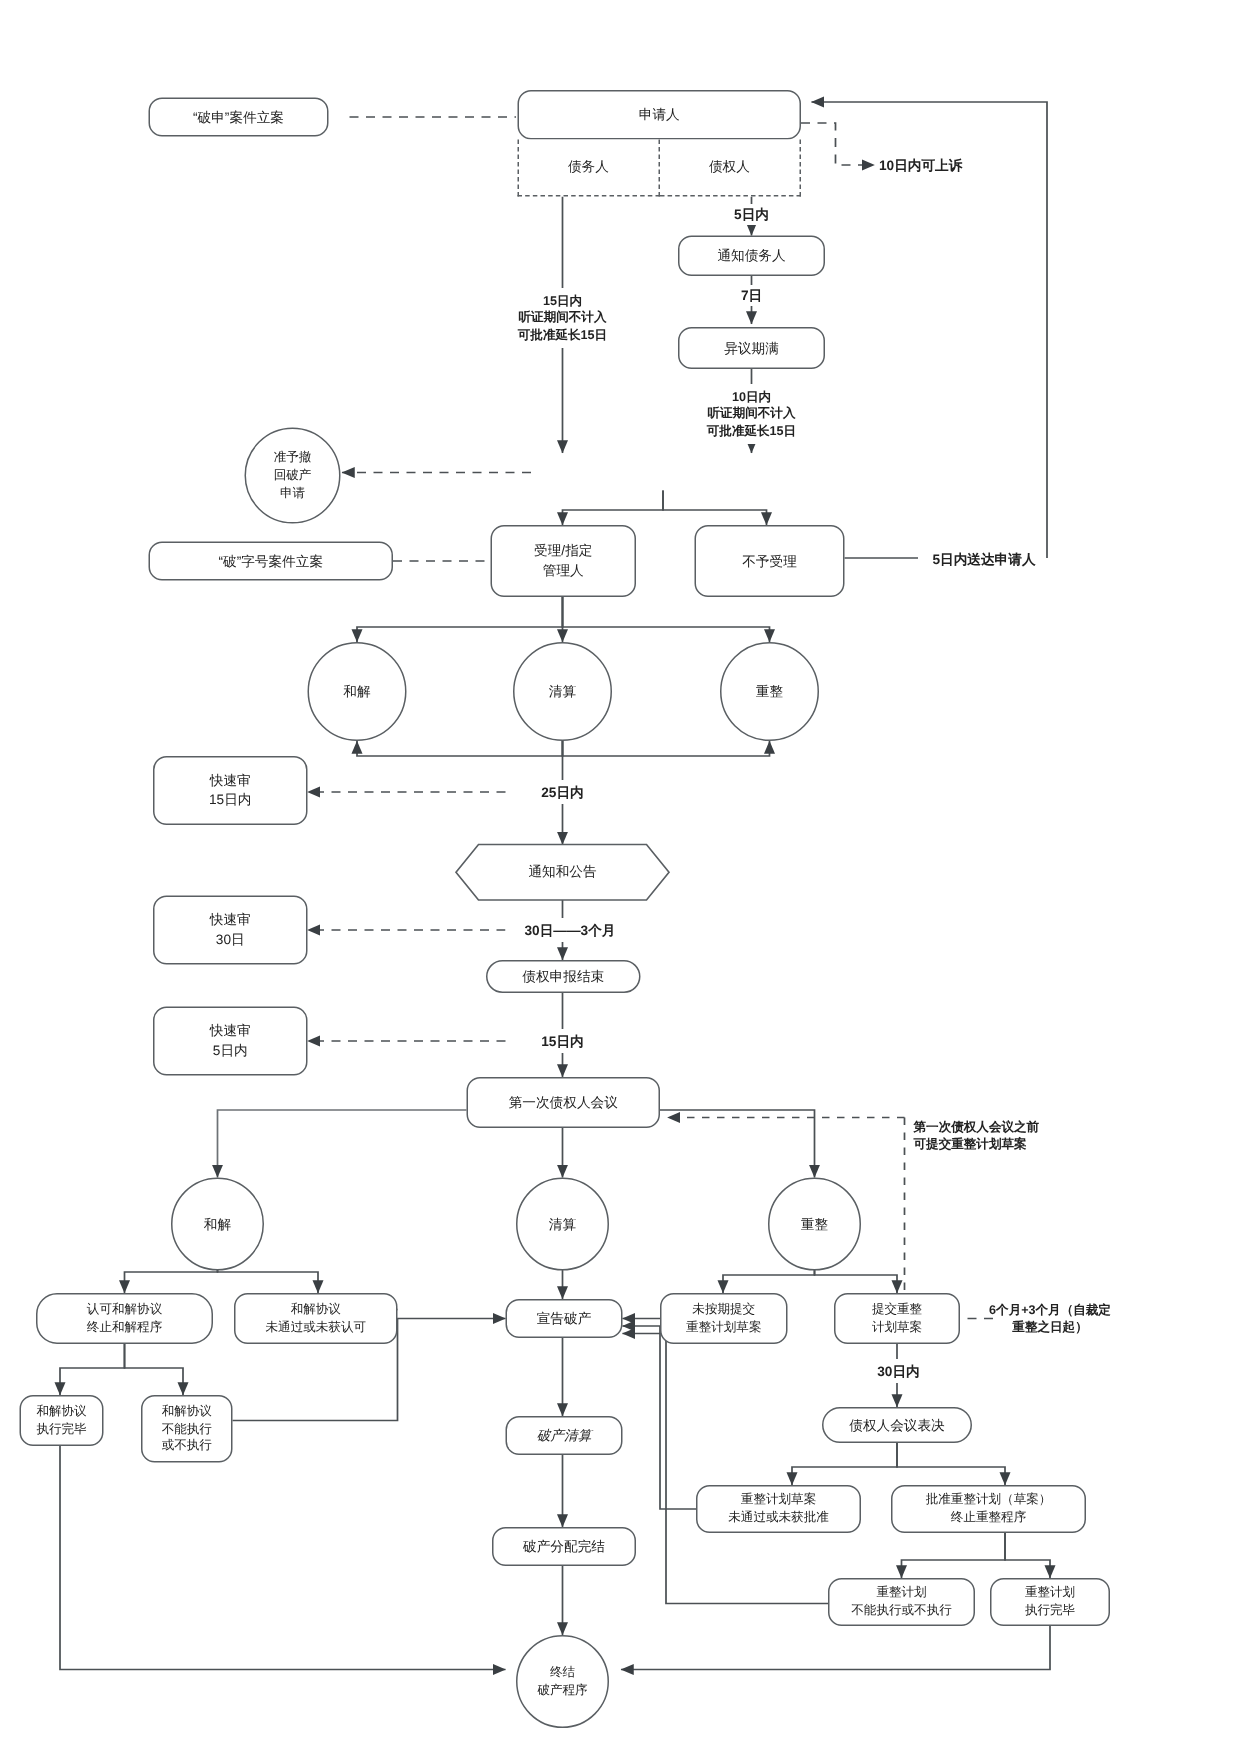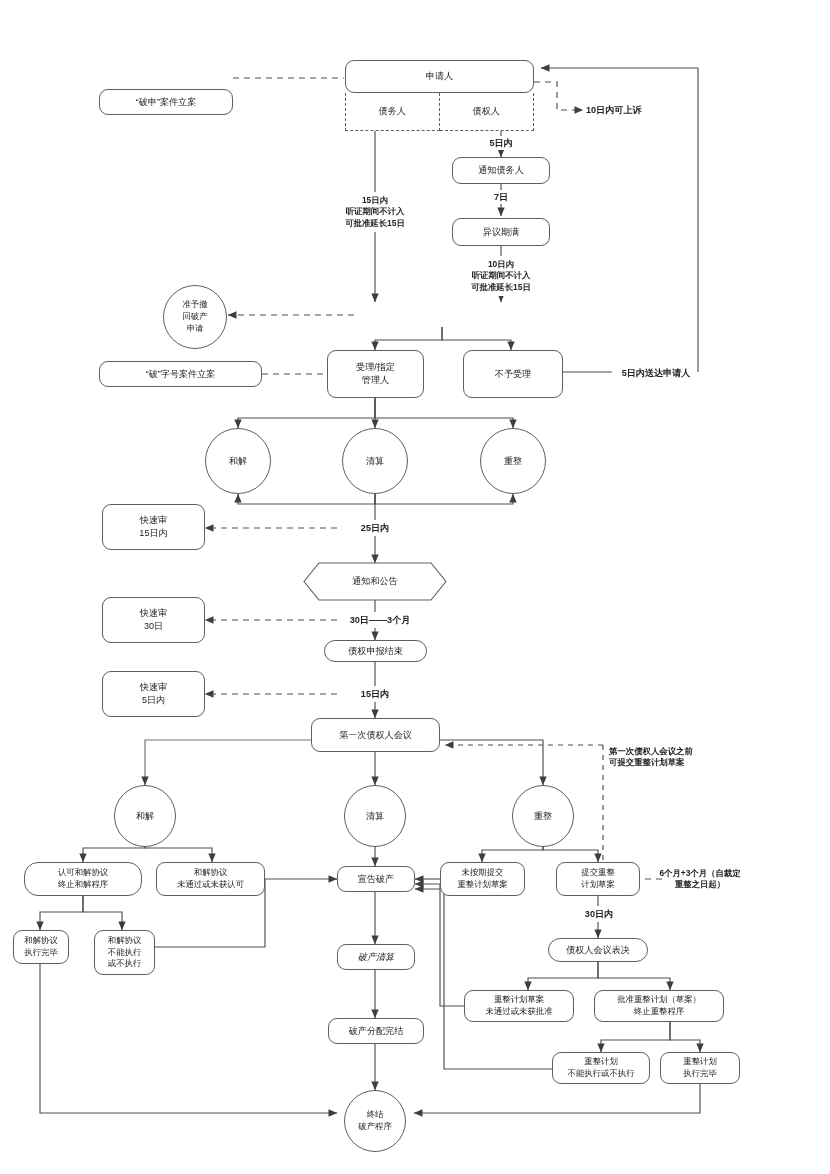--- a/index.html
+++ b/index.html
@@ -120,21 +120,21 @@
 
       <path d="M670,1022 L670,1040 L601,1040 L601,1052" marker-end="url(#ah)"></path>
       <path d="M670,1022 L670,1040 L700,1040 L700,1052" marker-end="url(#ah)"></path>
 
       <path d="M552,1069 L444,1069 L444,889 L415,889" marker-end="url(#ah)"></path>
 
       <path d="M700,1084 L700,1113 L414,1113" marker-end="url(#ah)"></path>
     </g>
   </svg>
 
-  <div class="node rrect" style="left:99px;top:65px;width:134px;height:26px;margin-top:24px;">
+  <div class="node rrect" style="left:99px;top:65px;width:120px;height:26px;">
     <span class="t9">“破申”案件立案</span>
   </div>
 
   <div class="node rrect" style="left:345px;top:60px;width:189px;height:33px;">
     <span class="t9">申请人</span>
   </div>
 
   <div class="node dashbox" style="left:345px;top:93px;width:94.5px;height:38px;border-top:none;border-right:1.4px dashed #5a5f63;">
     <span class="t9">债务人</span>
   </div>

